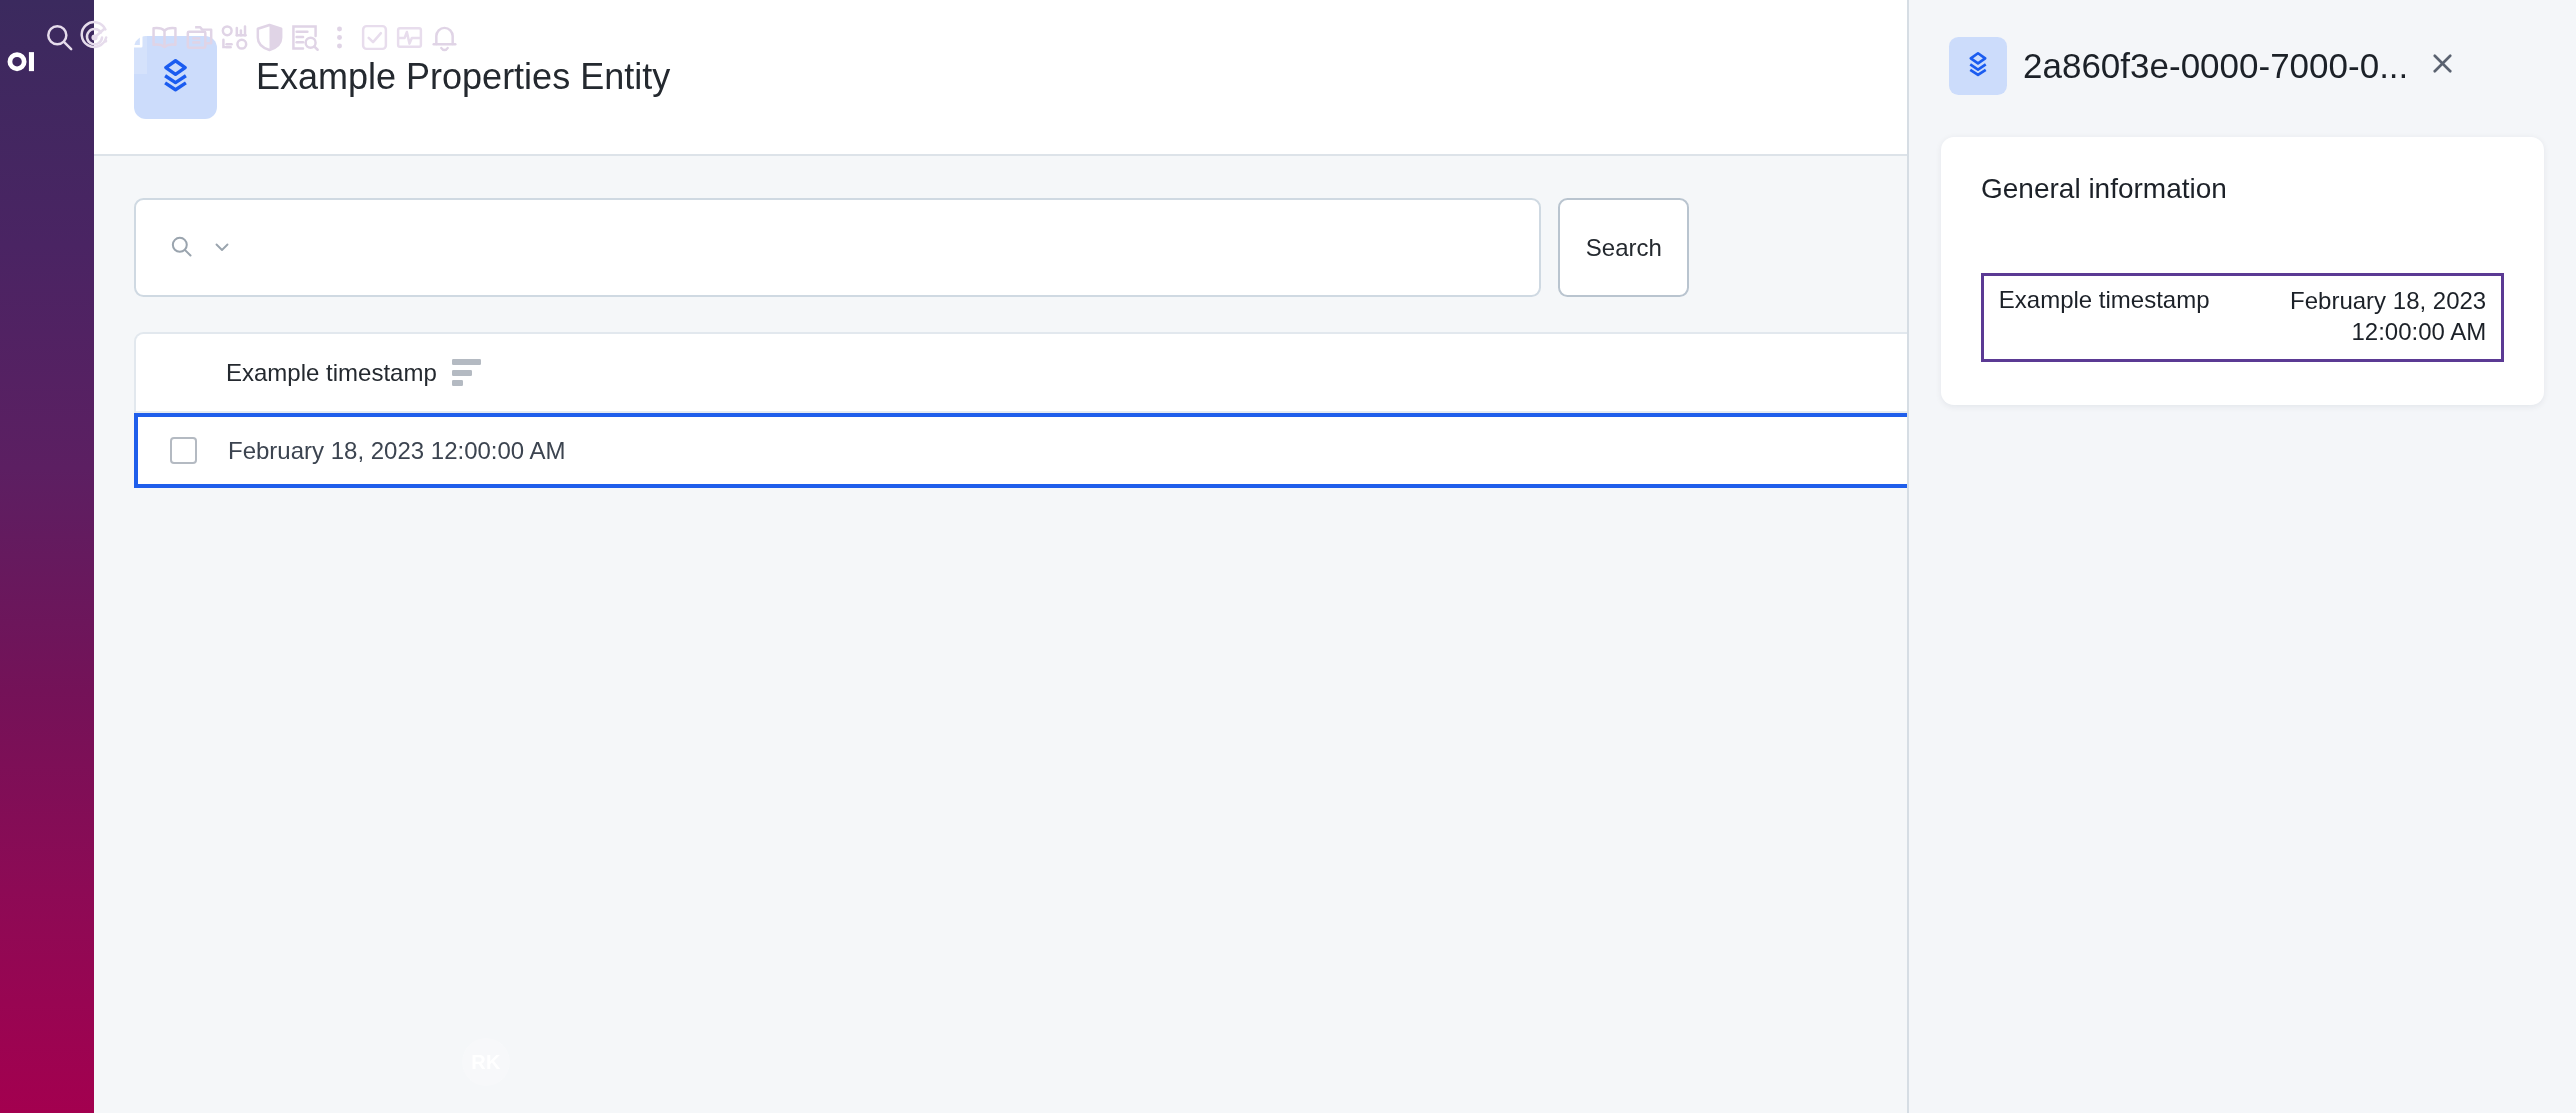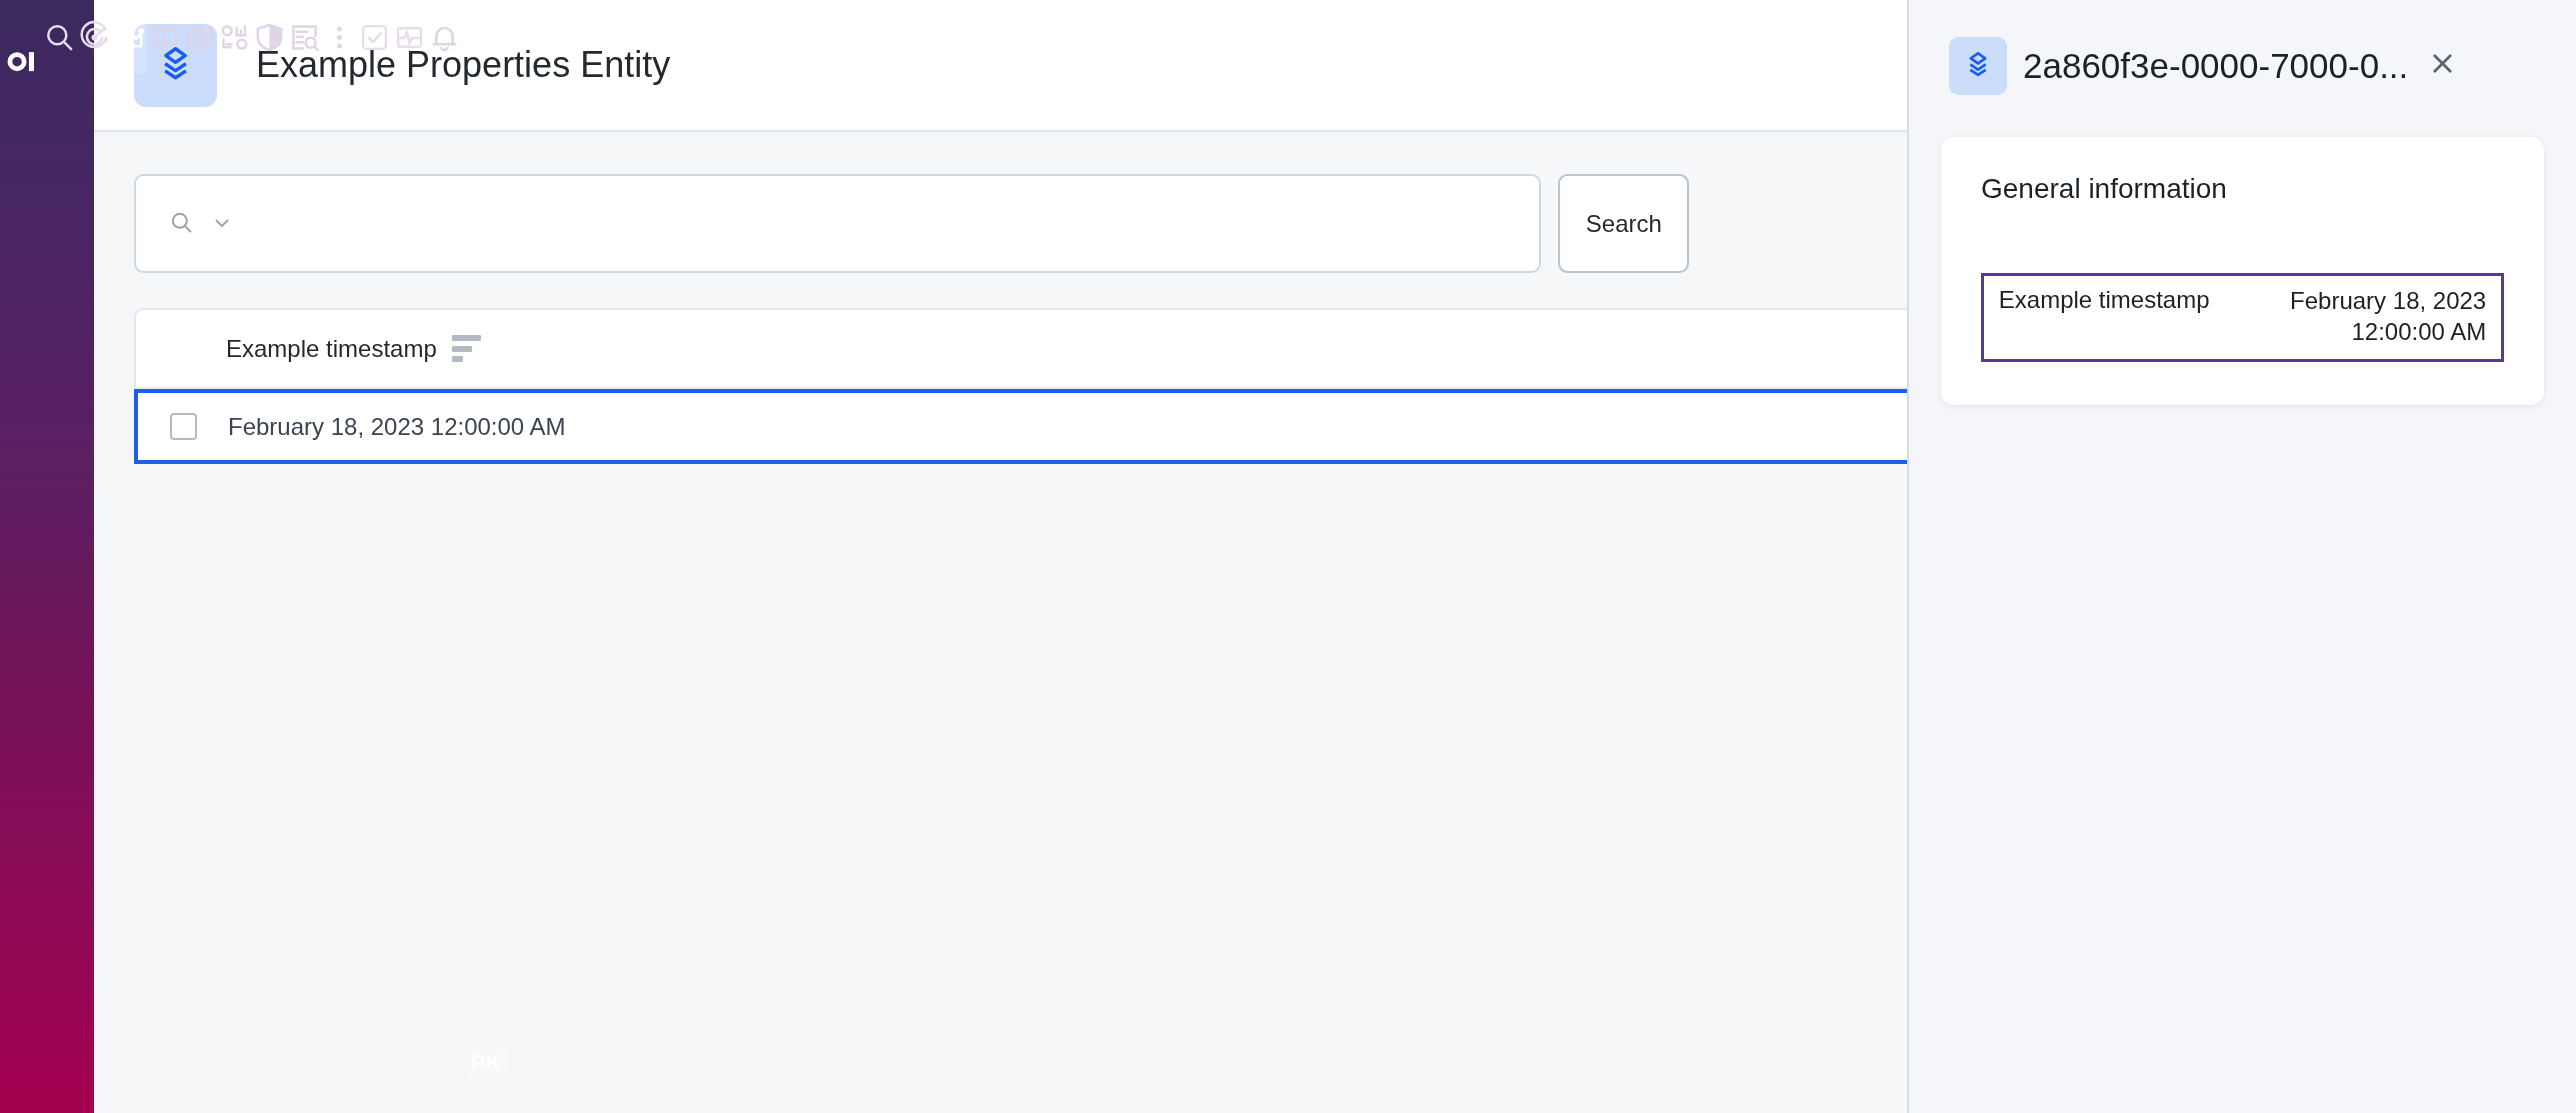--- a/index.html
+++ b/index.html
@@ -51,21 +51,21 @@
 
   
   .main {
     flex: 1 1 auto;
     position: relative;
     background: #f5f7f9;
     height: 1114px;
     overflow: hidden;
   }
   .topbar {
-    height: 132px;
+    height: 156px;
     background: #ffffff;
     border-bottom: 2px solid #dde3e9;
     display: flex; align-items: center;
     padding-left: 40px;
   }
   .entity-chip {
     width: 83px; height: 83px;
     border-radius: 12px;
     background: #ccdcfb;
     display: flex; align-items: center; justify-content: center;

